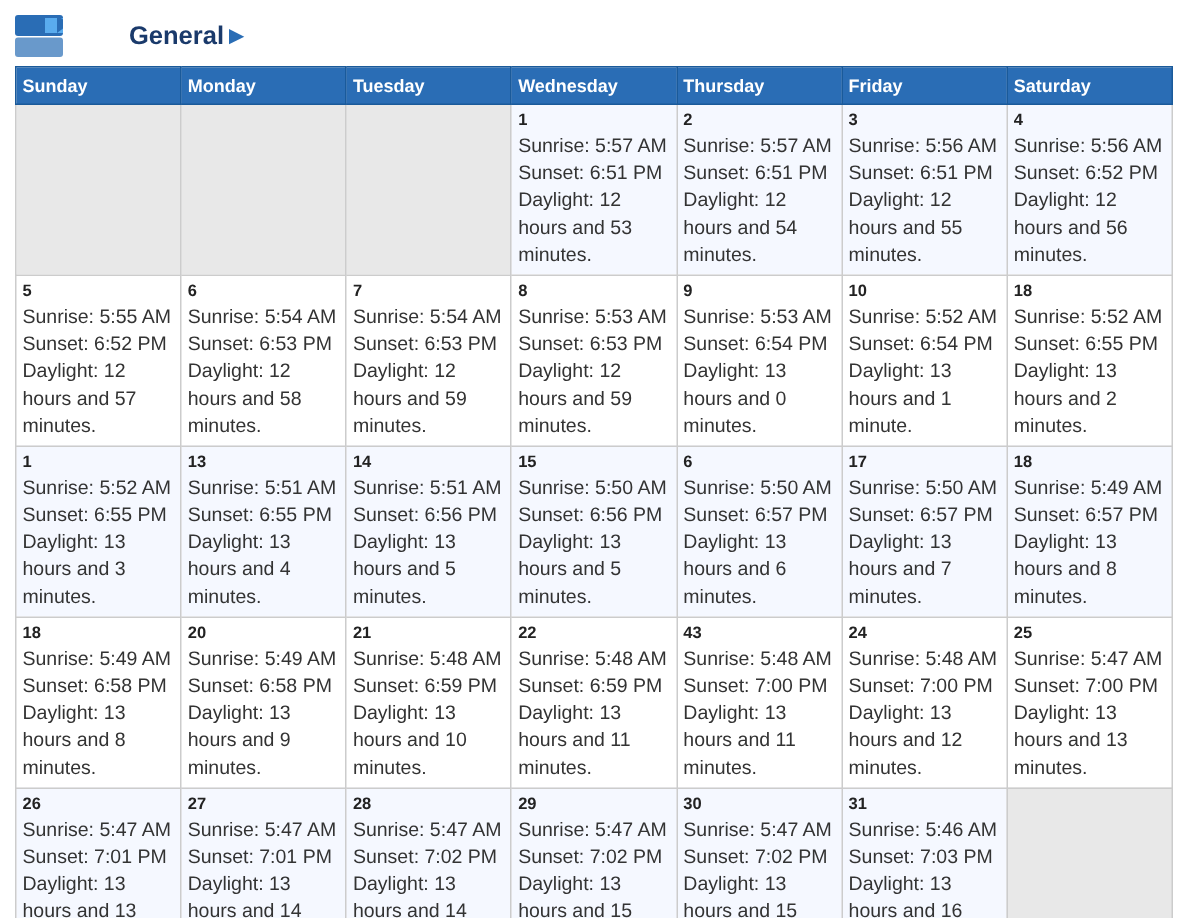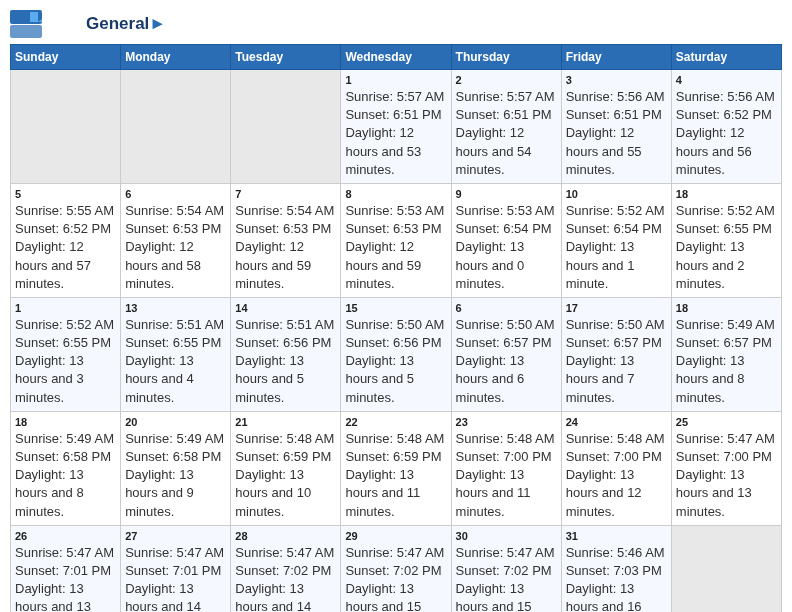--- a/index.html
+++ b/index.html
@@ -271,21 +271,21 @@
 and 10 minutes.</div>
         </td>
         <td>
           <div class="day-num">22</div>
           <div class="day-info">Sunrise: 5:48 AM
 Sunset: 6:59 PM
 Daylight: 13 hours
 and 11 minutes.</div>
         </td>
         <td>
-          <div class="day-num">23</div>
+          <div class="day-num">43</div>
           <div class="day-info">Sunrise: 5:48 AM
 Sunset: 7:00 PM
 Daylight: 13 hours
 and 11 minutes.</div>
         </td>
         <td>
           <div class="day-num">24</div>
           <div class="day-info">Sunrise: 5:48 AM
 Sunset: 7:00 PM
 Daylight: 13 hours

